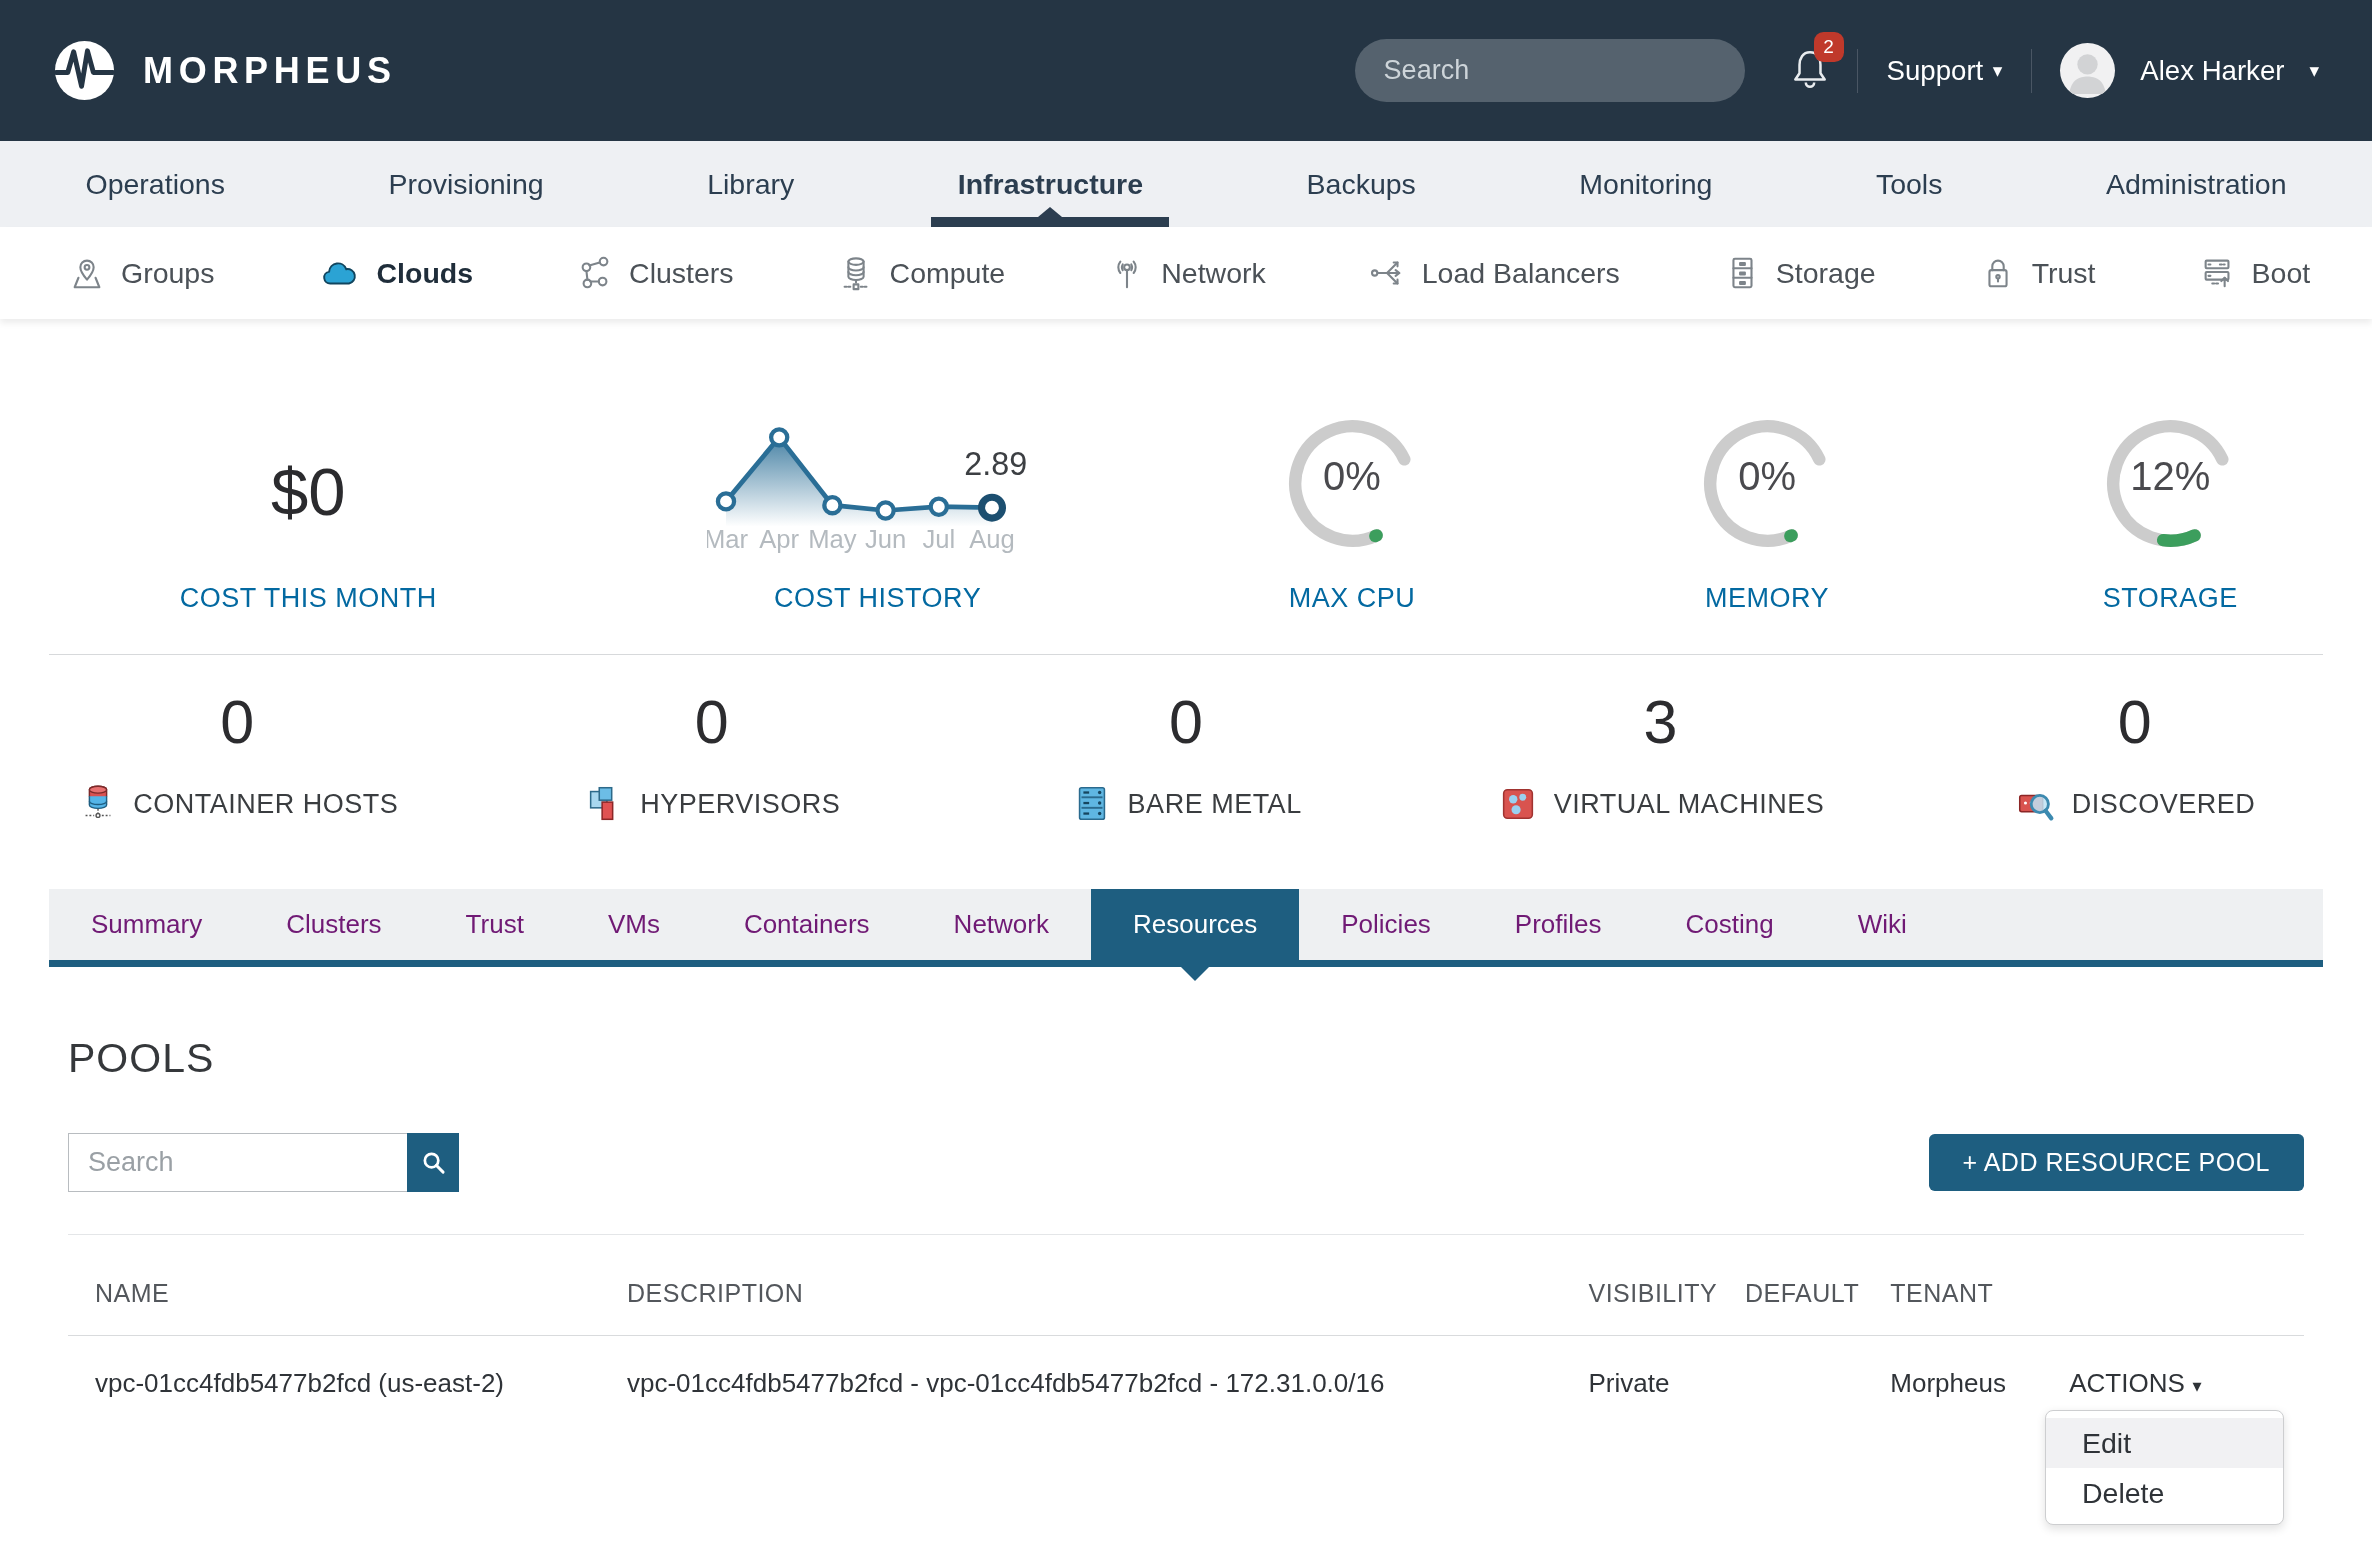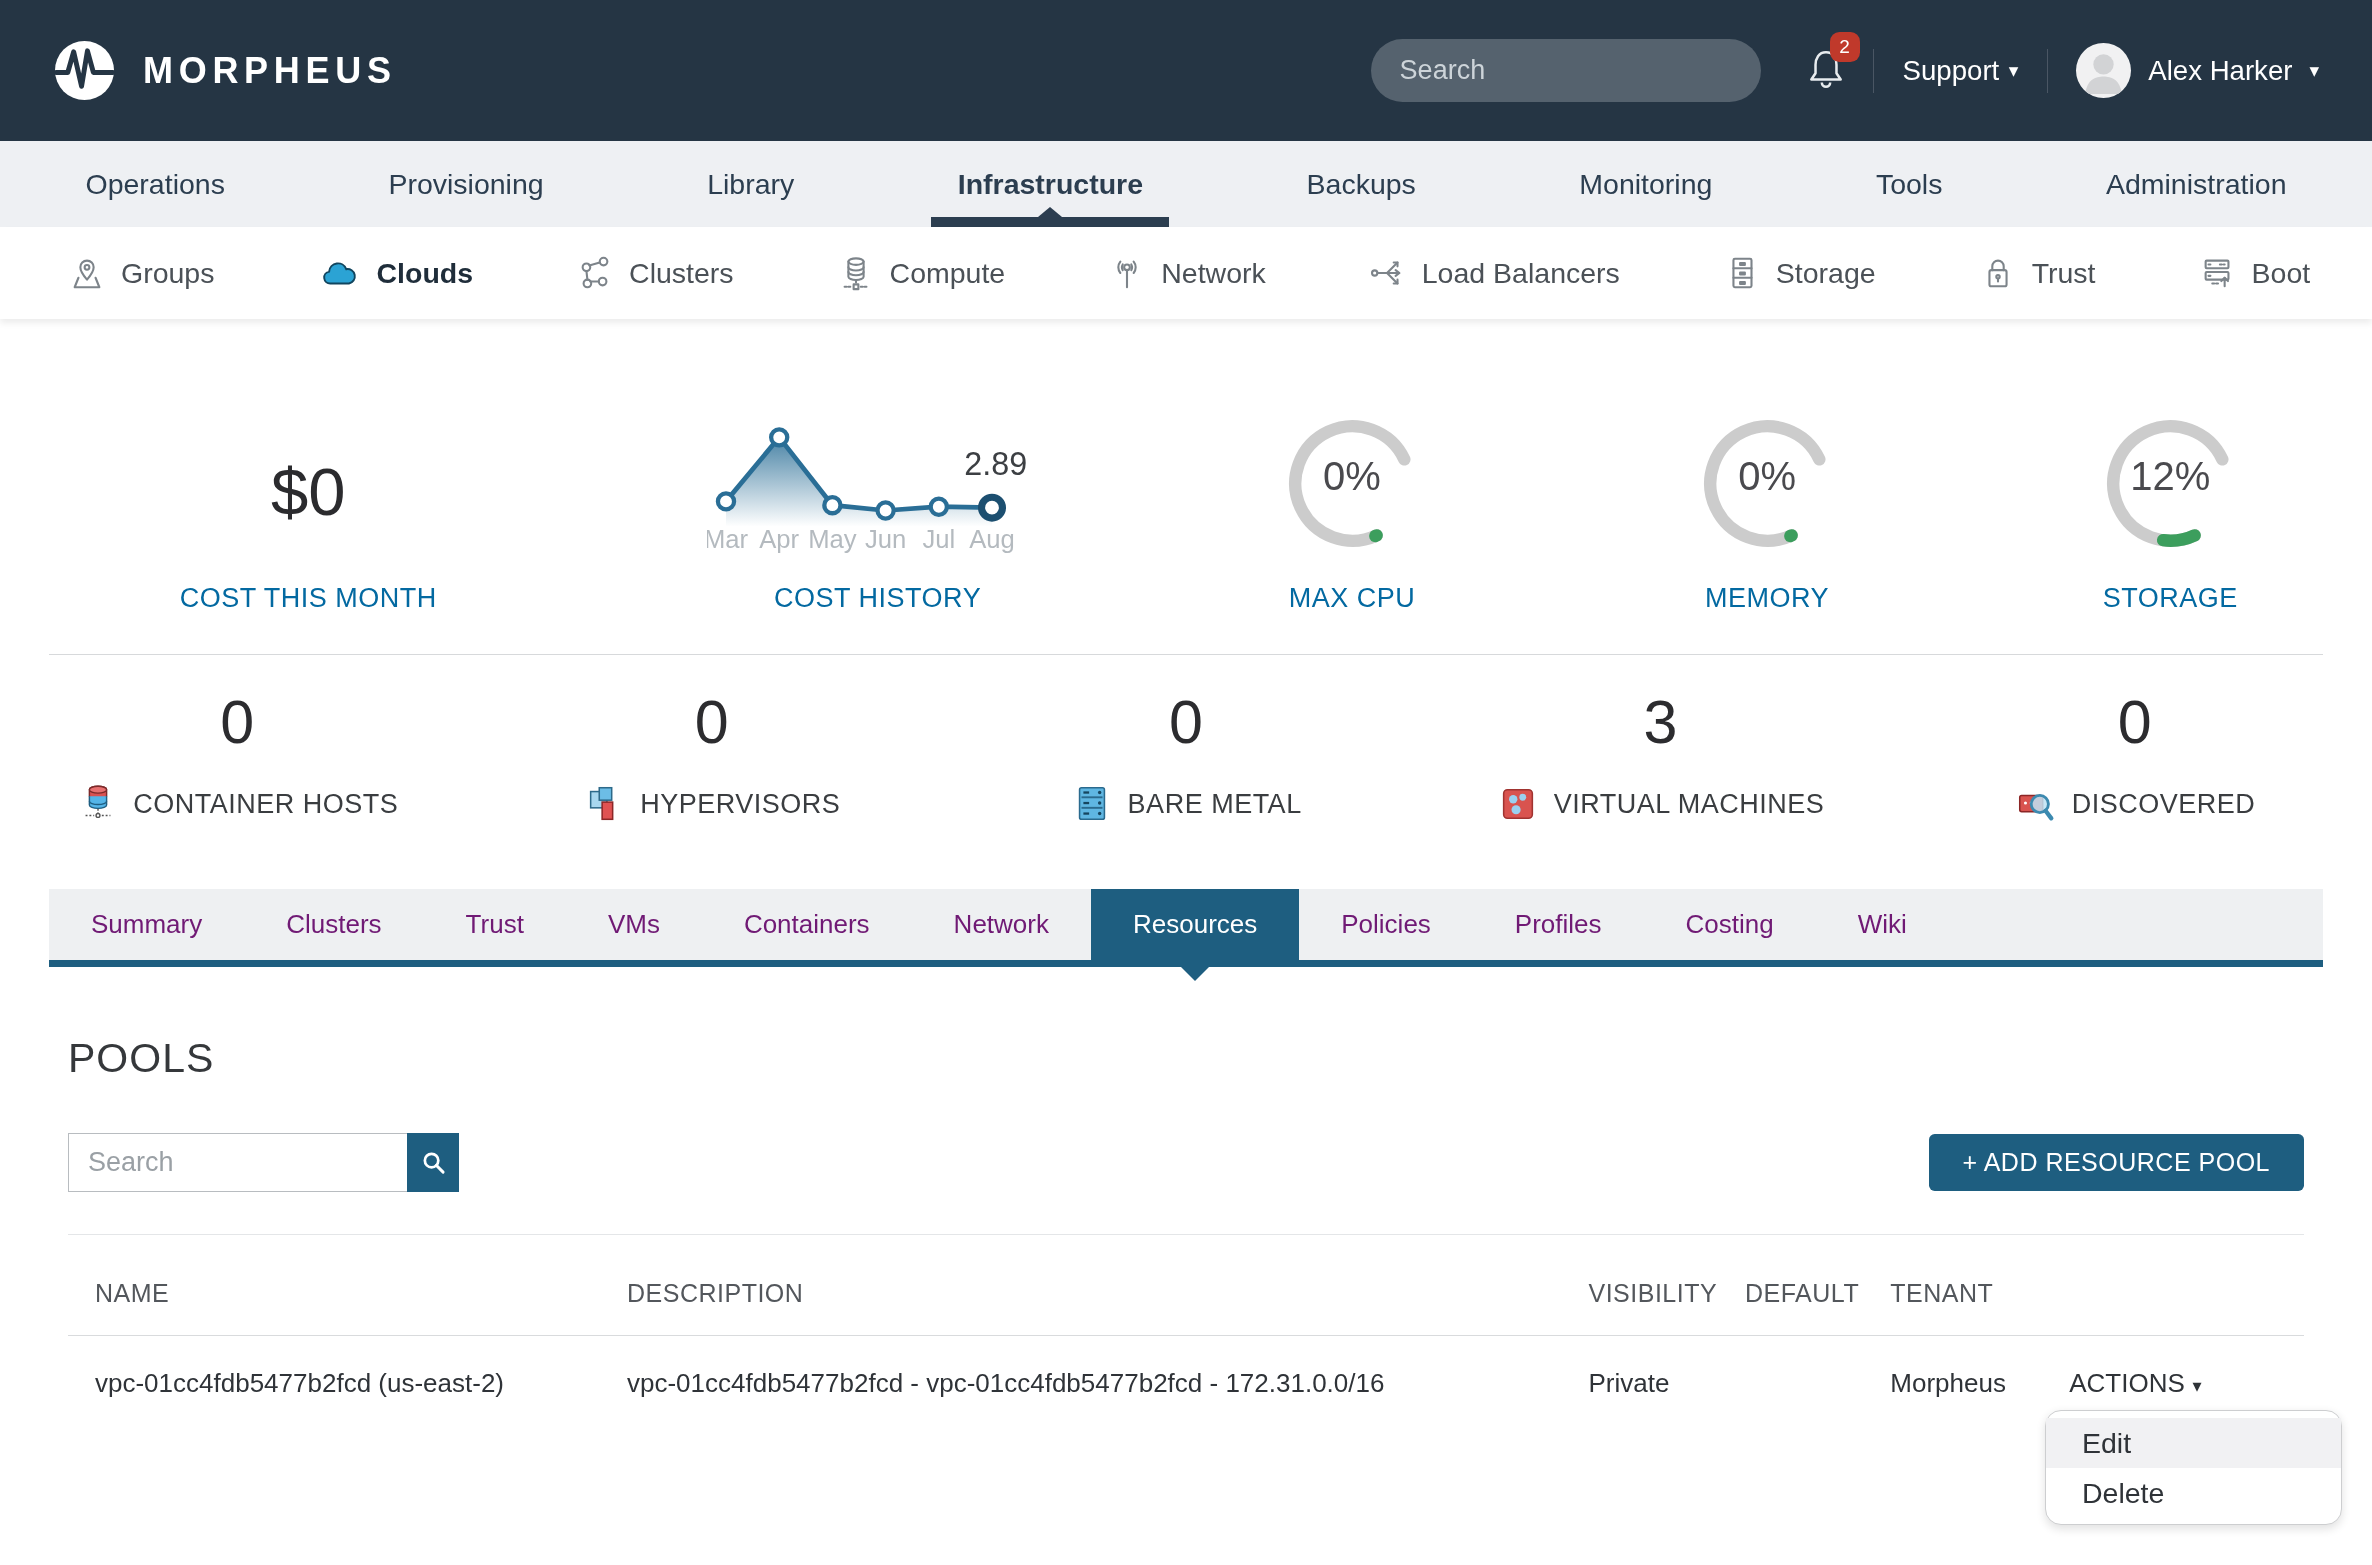--- a/index.html
+++ b/index.html
@@ -17,21 +17,21 @@
   .search-pill input { flex:1; background:transparent; border:none; outline:none;
     color:#e8ecef; font-size:27px; font-family:inherit; }
   .search-pill input::placeholder { color:#cdd4d9; }
   .bell-wrap { position:relative; margin-left:17px; }
   .badge { position:absolute; top:-15px; right:-15px; min-width:30px; height:30px;
     background:#c0392b; border-radius:9.5px; color:#fff; font-size:19px;
     display:flex; align-items:center; justify-content:center; padding:0 6.7px; }
   .vdiv { width:1px; height:44px; background:#4a5664; }
   .menu-link { display:flex; align-items:center; gap:9.5px; color:#fff; font-size:27.6px; cursor:pointer; }
   .caret { font-size:19px; color:#fff; }
-  .user { display:flex; align-items:center; gap:17px; }
+  .user { display:flex; align-items:center; gap:25px; }
   .avatar { width:55px; height:55px; border-radius:50%; background:#f1f1f2; overflow:hidden;
     display:flex; align-items:flex-end; justify-content:center; }
 
   
   .mainnav { height:86px; background:#eef0f3; display:flex; align-items:center;
     justify-content:space-between; padding:0 76px; }
   .mainnav .nav-item { font-size:28.5px; color:#2c3e50; height:86px; line-height:86px;
     position:relative; padding:0 9.5px; cursor:pointer; }
   .mainnav .nav-item.active { font-weight:bold; }
   .mainnav .nav-item.active::after { content:""; position:absolute; left:50%;
@@ -99,22 +99,22 @@
   .pool-table th { text-align:left; font-weight:normal; font-size:25px; color:#53575c;
     letter-spacing:0.5px; padding:44px 0 27px; border-bottom:1.9px solid #d9dbdd; }
   .pool-table td { font-size:26px; color:#2f3338; padding:32px 0 40px; }
   .pool-table th:first-child, .pool-table td:first-child { padding-left:27px; }
   .col-name{width:25%} .col-desc{width:43%} .col-vis{width:7%} .col-def{width:6.5%}
   .col-ten{width:8%} .col-act{width:10.5%}
   .actions-link { cursor:pointer; white-space:nowrap; }
   .actions-link .caret { color:#2f3338; font-size:18px; margin-left:7.6px; }
 
   
-  .ctx-menu { position:absolute; left:2045px; top:1410px; width:297px; background:#fff;
-    border:1px solid #cdced0; border-radius:16px; padding:6.7px 0;
+  .ctx-menu { position:absolute; left:2045px; top:1410px; width:239px; background:#fff;
+    border:1px solid #cdced0; border-radius:8px; padding:6.7px 0;
     box-shadow:0 3.8px 9.5px rgba(0,0,0,.12); z-index:10; }
   .ctx-item { height:50px; line-height:50px; padding-left:36px; font-size:28.5px;
     color:#2f3338; cursor:pointer; }
   .ctx-item.highlight { background:#f1f1f3; }
 </style>
 </head>
 <body>
 
 <header class="topbar">
   <div class="brand">

